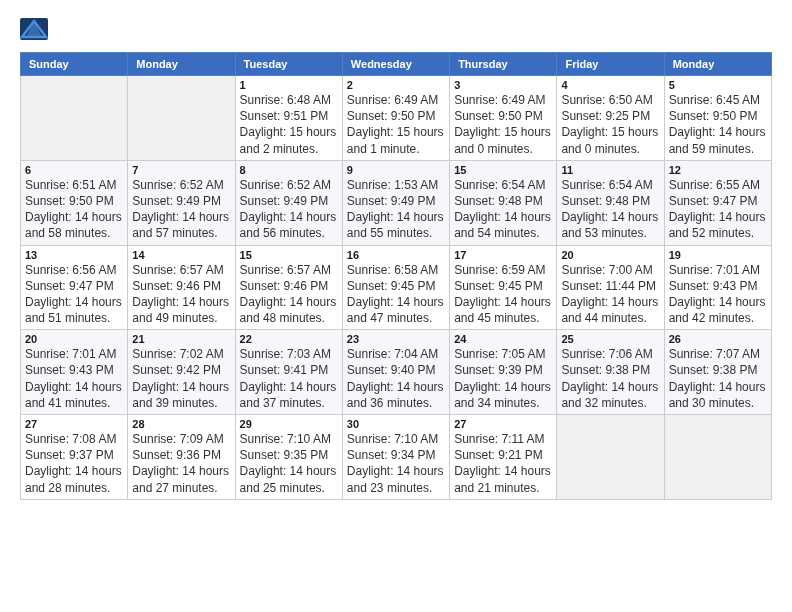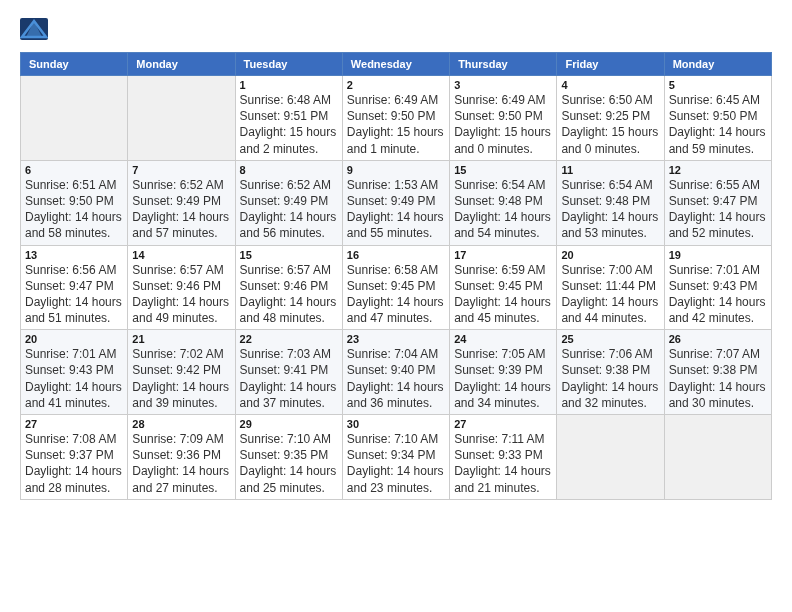--- a/index.html
+++ b/index.html
@@ -348,21 +348,21 @@
           <td>
             <span class="day-num">30</span>
             <div class="day-info">Sunrise: 7:10 AM
 Sunset: 9:34 PM
 Daylight: 14 hours
 and 23 minutes.</div>
           </td>
           <td>
             <span class="day-num">27</span>
             <div class="day-info">Sunrise: 7:11 AM
-Sunset: 9:33 PM
+Sunset: 9:21 PM
 Daylight: 14 hours
 and 21 minutes.</div>
           </td>
           <td class="empty-cell"></td>
           <td class="empty-cell"></td>
         </tr>
       </tbody>
   </table>
 </div>
 

